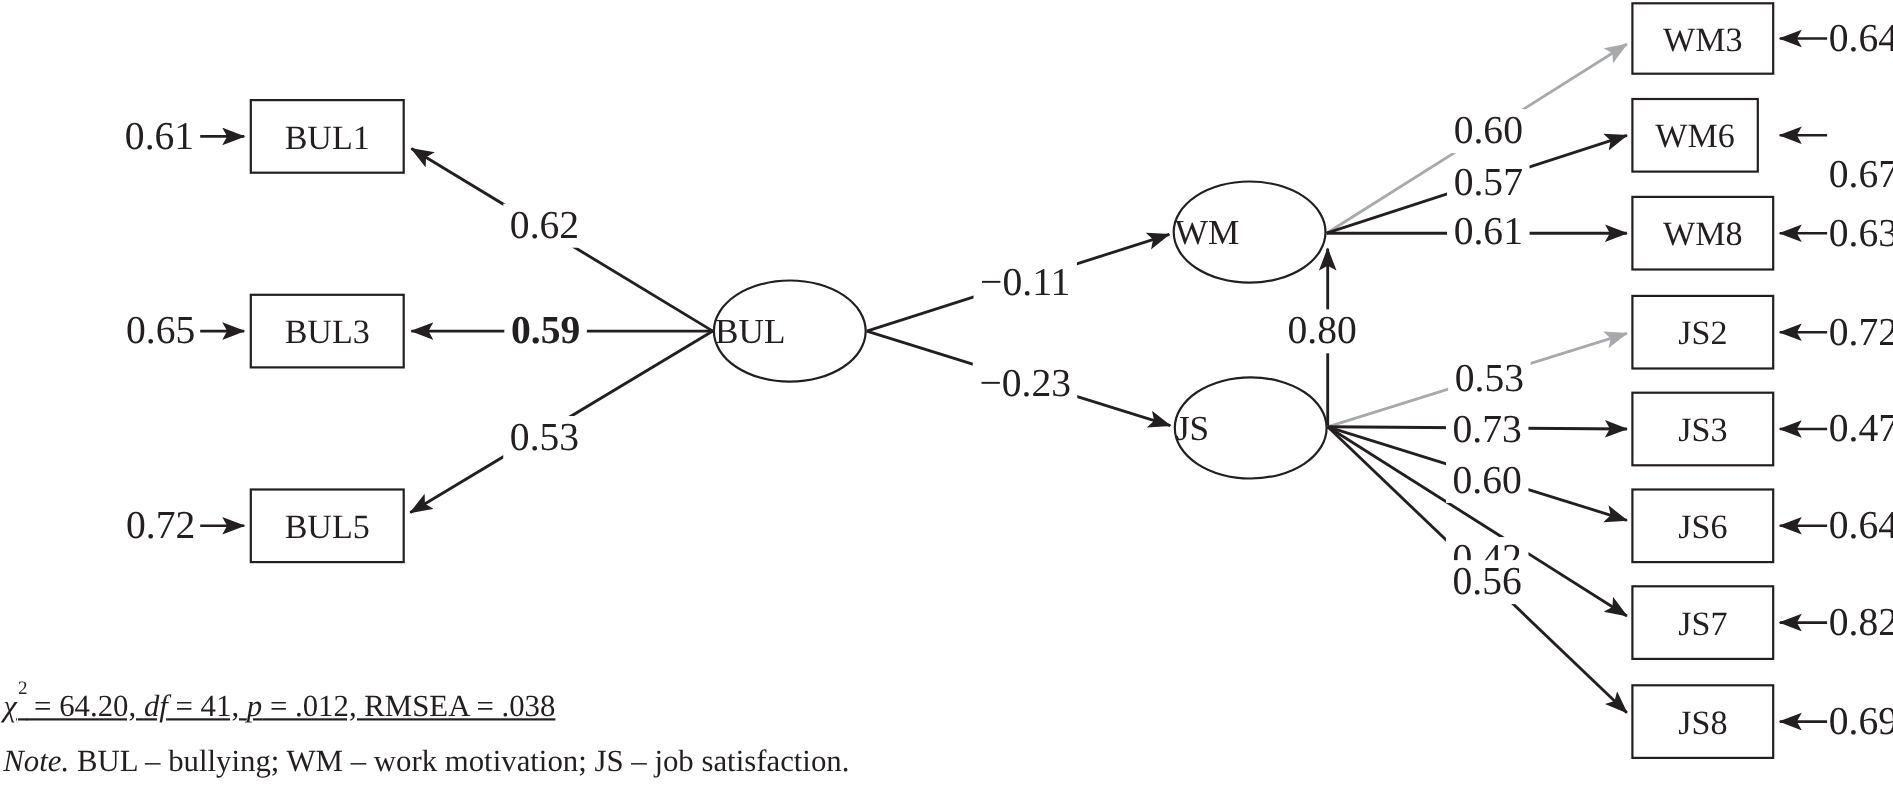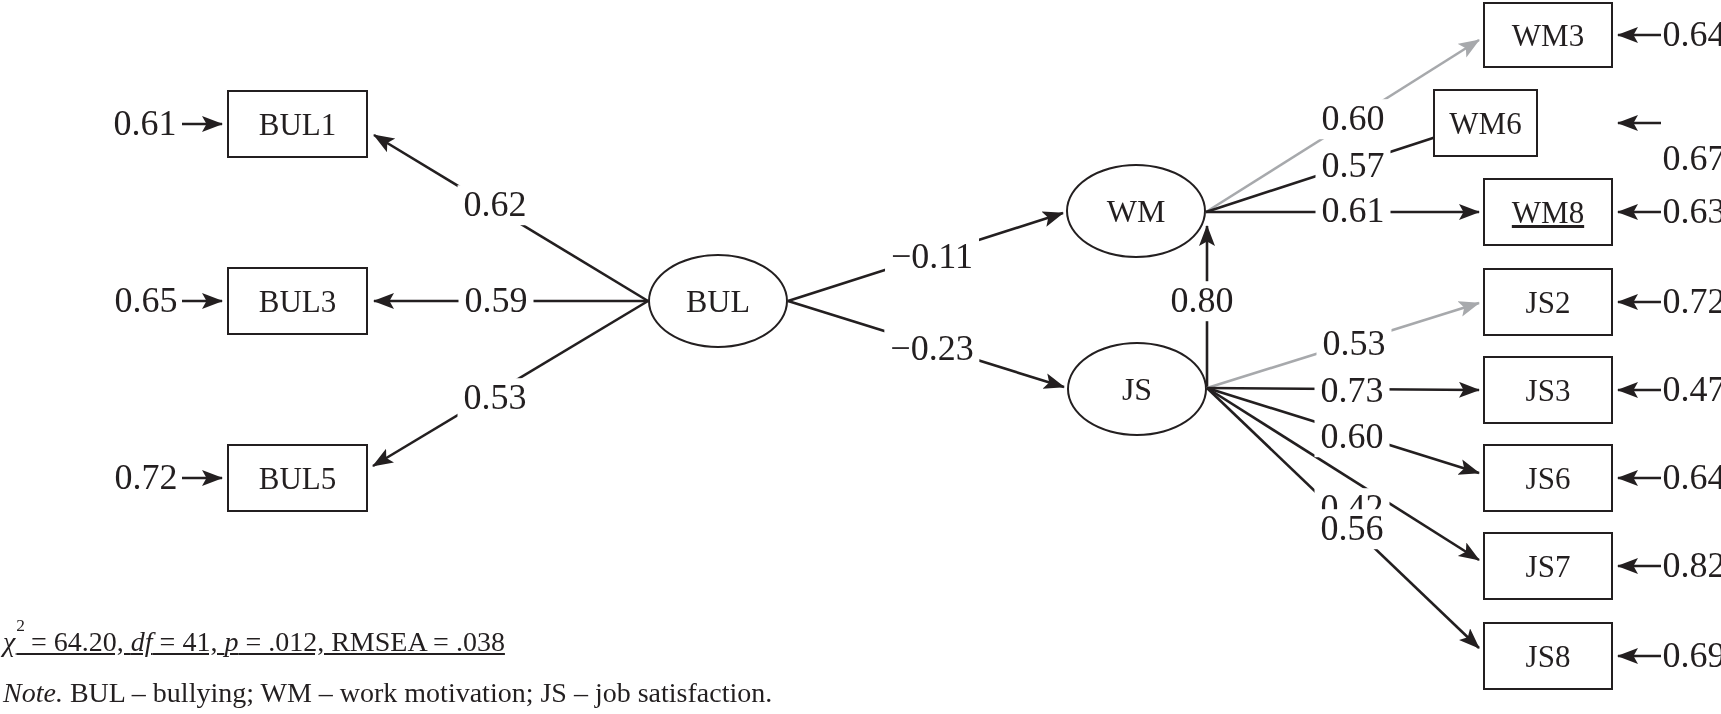--- a/index.html
+++ b/index.html
@@ -7,21 +7,21 @@
     position:relative;width:1721px;height:714px;background:#ffffff;
     font-family:"Liberation Serif","DejaVu Serif",serif;color:#231f20;overflow:hidden;
   }
   .lines{position:absolute;left:0;top:0;width:1721px;height:714px;}
   .box{
     position:absolute;box-sizing:border-box;border:2.5px solid #231f20;background:#ffffff;
     display:flex;align-items:center;justify-content:center;font-size:31px;line-height:1;
   }
   .ellipse{
     position:absolute;box-sizing:border-box;border:2.8px solid #231f20;background:#ffffff;
-    border-radius:50%;display:flex;align-items:center;justify-content:center;
+    border-radius:50%;display:flex;align-items:center;
     font-size:32px;line-height:1;
   }
   .val{
     position:absolute;transform:translate(-50%,-50%);font-size:36px;line-height:1.1;
     background:#ffffff;padding:0 6px;white-space:nowrap;
   }
   .err{background:transparent;padding:0;}
   .footer-line{position:absolute;left:3px;font-size:28px;line-height:1.15;white-space:nowrap;}
   .fit{top:626px;text-decoration:underline;}
   .note{top:677px;}
@@ -91,24 +91,24 @@
   <div class="ellipse" style="left:1066px;top:164px;width:140px;height:94px;">
       <span>WM</span>
     </div>
   <div class="ellipse" style="left:1067px;top:342px;width:140px;height:94px;">
       <span>JS</span>
     </div>
 
   <div class="box" style="left:1483px;top:2px;width:130px;height:66px;">
       <span>WM3</span>
     </div>
-  <div class="box" style="left:1433px;top:89px;width:105px;height:68px;">
+  <div class="box" style="left:1483px;top:89px;width:116px;height:68px;">
       <span>WM6</span>
     </div>
-  <div class="box" style="left:1483px;top:178px;width:130px;height:68px;text-decoration:underline;">
+  <div class="box" style="left:1483px;top:178px;width:130px;height:68px;">
       <span>WM8</span>
     </div>
   <div class="box" style="left:1483px;top:268px;width:130px;height:68px;">
       <span>JS2</span>
     </div>
   <div class="box" style="left:1483px;top:356px;width:130px;height:68px;">
       <span>JS3</span>
     </div>
   <div class="box" style="left:1483px;top:444px;width:130px;height:68px;">
       <span>JS6</span>
@@ -118,21 +118,21 @@
     </div>
   <div class="box" style="left:1483px;top:622px;width:130px;height:68px;">
       <span>JS8</span>
     </div>
 
   <div class="val err" style="left:145px;top:124px;">0.61</div>
   <div class="val err" style="left:146px;top:301px;">0.65</div>
   <div class="val err" style="left:146px;top:478px;">0.72</div>
 
   <div class="val" style="left:495px;top:205px;">0.62</div>
-  <div class="val" style="left:496px;top:301px;">0.59</div>
+  <div class="val" style="left:496px;top:301px;font-weight:bold;">0.59</div>
   <div class="val" style="left:495px;top:398px;">0.53</div>
 
   <div class="val" style="left:932px;top:257px;">−0.11</div>
   <div class="val" style="left:932px;top:349px;text-align:right;">−0.23</div>
   <div class="val" style="left:1202px;top:301px;">0.80</div>
 
   <div class="val" style="left:1353px;top:119px;">0.60</div>
   <div class="val" style="left:1353px;top:166px;">0.57</div>
   <div class="val" style="left:1353px;top:211px;">0.61</div>
 

